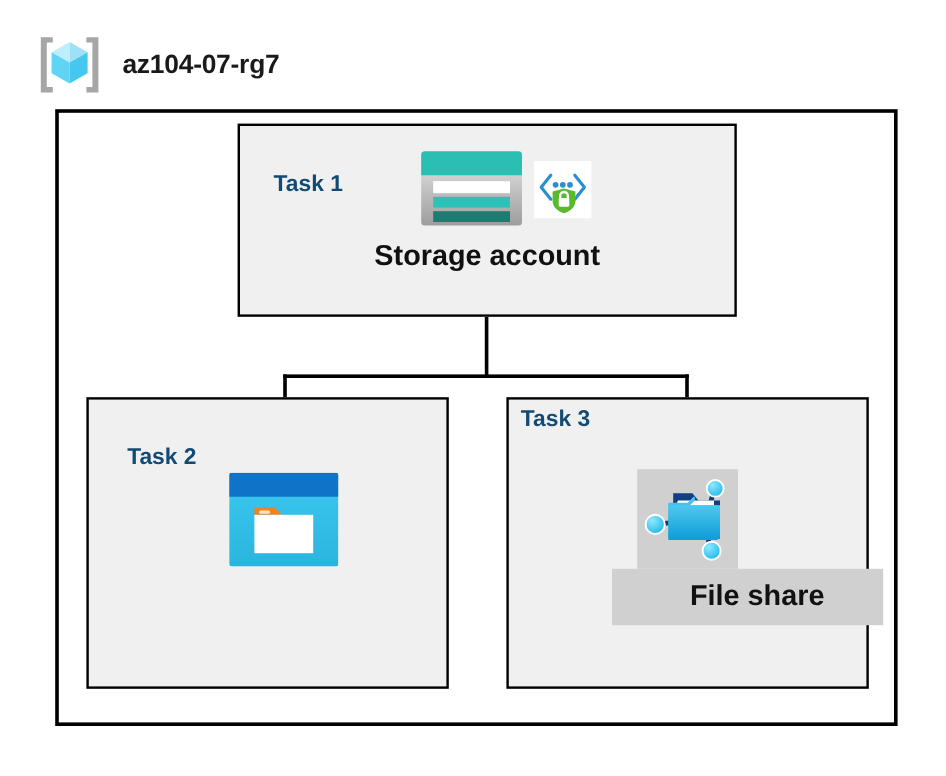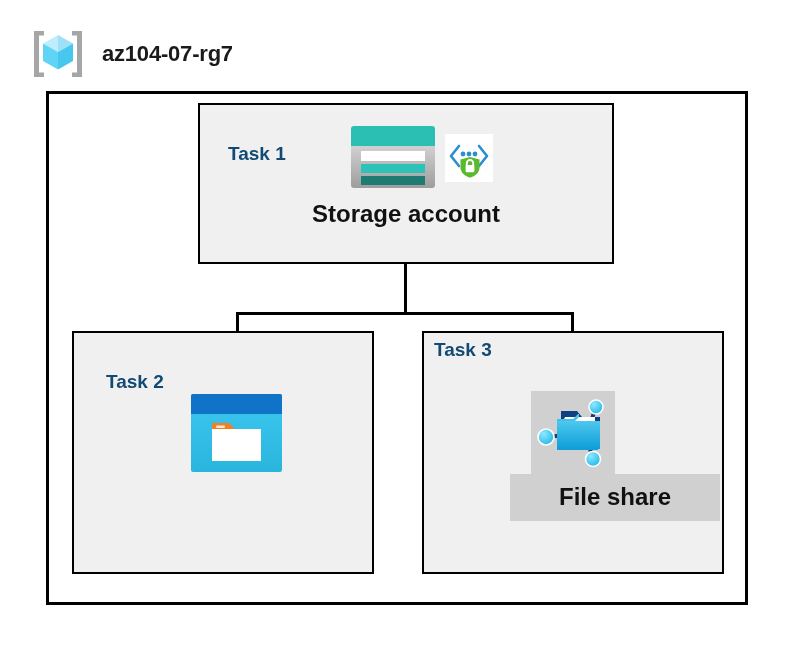--- a/index.html
+++ b/index.html
@@ -92,21 +92,21 @@
   }
   #storage-caption {
     left: 198px; top: 200px; width: 416px;
   }
   #blob-caption {
     left: 72px; top: 486px; width: 302px;
   }
   #fileshare-caption {
     left: 510px; top: 474px; width: 210px;
     background: #d0d0d0;
-    padding: 9px 0 10px 0;
+    padding: 9px 0 10px 16px;
   }
 
   
   .conn {
     position: absolute;
     background: #000000;
   }
   #conn-trunk      { left: 404px; top: 264px; width: 3px; height: 51px; }
   #conn-bar        { left: 236px; top: 312px; width: 338px; height: 3px; }
   #conn-drop-left  { left: 236px; top: 312px; width: 3px; height: 71px; }

